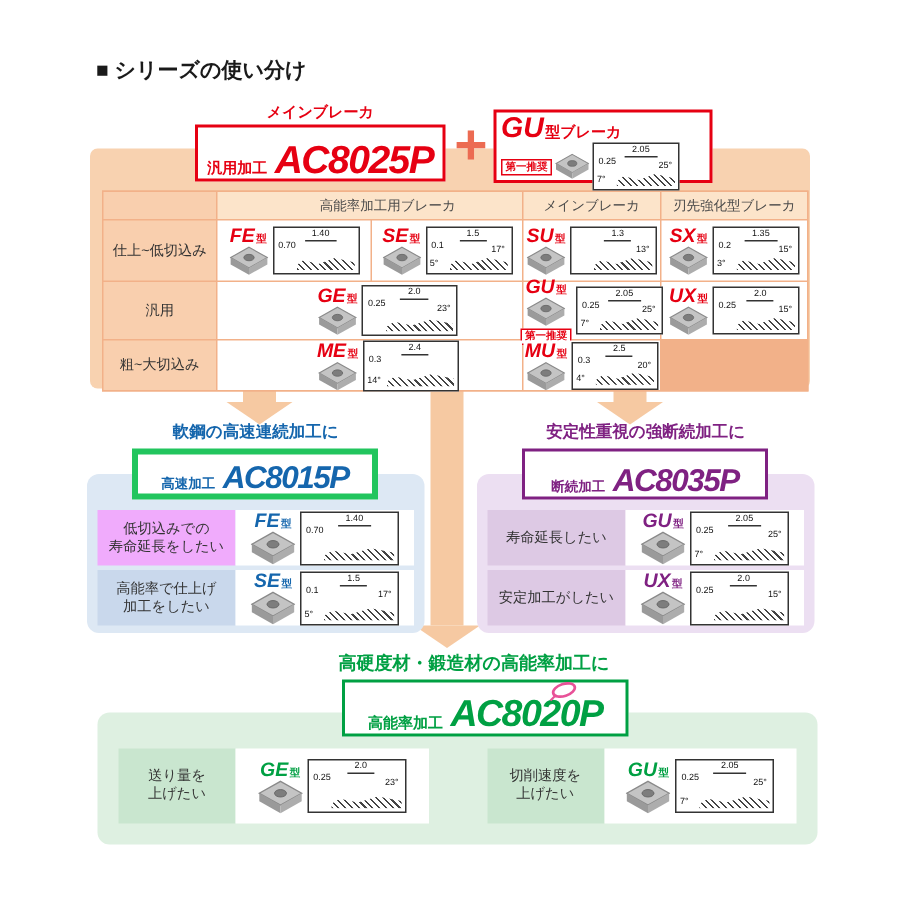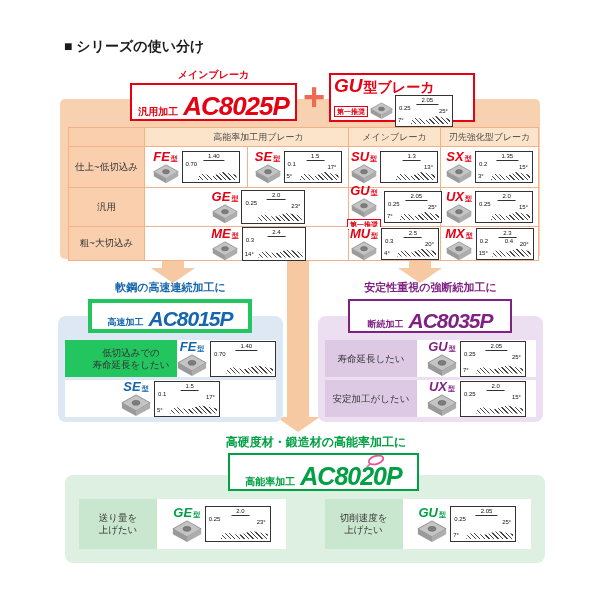--- a/index.html
+++ b/index.html
@@ -12,21 +12,21 @@
   .rec-label{left:130px;top:68px;width:167px;text-align:center;font-size:10px;font-weight:bold;color:#e60012;z-index:3;}
   .grade-box{background:#fff;display:flex;align-items:flex-end;justify-content:center;gap:5px;z-index:3;box-sizing:border-box;}
   .gprefix{font-size:10px;font-weight:bold;}
   .gname{font-weight:bold;font-style:italic;letter-spacing:-1px;line-height:1;}
   #box8025{left:130px;top:83px;width:167px;height:38px;border:2.5px solid #e60012;color:#e60012;}
   #box8025 .gname{font-size:26px;}
   .plus{left:296px;top:78px;width:36px;text-align:center;font-size:38px;font-weight:bold;color:#ec6b52;z-index:3;line-height:1;}
   #gubox{left:329px;top:73px;width:146px;height:49px;border:2px solid #e60012;background:#fff;z-index:3;box-sizing:border-box;padding:1px 3px;}
   .gu-title{display:flex;align-items:baseline;gap:1px;color:#e60012;line-height:1;}
   .gu-big{font-size:19px;font-weight:bold;font-style:italic;}
-  .gu-suf{font-size:14px;font-weight:bold;}
+  .gu-suf{font-size:10px;font-weight:bold;}
   .gu-row{display:flex;align-items:center;gap:2px;margin-top:0;}
   .badge{border:1px solid #e60012;color:#e60012;background:#fff;font-size:7px;font-weight:bold;
          padding:1px 2px;line-height:1;white-space:nowrap;}
   
   .peach-panel{left:60px;top:99px;width:480px;height:160px;background:#f8d2b0;border-radius:5px;z-index:1;}
   .tbl{left:68px;top:127px;display:grid;grid-template-columns:75px 102px 100px 91px 97px;
        grid-template-rows:18px 40px 38px 33px;gap:1px;background:#f2b189;border:1px solid #f2b189;z-index:2;}
   .hcell{background:#fce4ca;display:flex;align-items:center;justify-content:center;font-size:9px;color:#4a4a4a;}
   .corner{background:#f9cfae;}
   .rlabel{background:#f9cfae;display:flex;align-items:center;justify-content:center;font-size:9.5px;color:#333;}
@@ -281,56 +281,37 @@
           </svg>
         </span>
       <span class="diag">
         <i class="dl">0.3</i>
           <i class="dt">2.5</i>
         <i class="da">20°</i>
           <i class="db">4°</i>
         <i class="hatch"></i>
         </span>
     </div>
-    <div class="cell">
-      <span class="tg">
-          <span class="tl c-red">
-            <span>MX</span>
-            <span class="mk">型</span>
-          </span>
-        <svg class="insert" viewBox="0 0 34 26">
-            <use href="#ins"></use>
-          </svg>
-        </span>
-      <span class="diag">
-        <i class="dl">0.2</i>
-          <i class="dt">2.3</i>
-        <i class="dm">0.4</i>
-        <i class="da">20°</i>
-          <i class="db">15°</i>
-        <i class="hatch"></i>
-        </span>
-    </div>
   </div>
 
   <div class="abs stem" style="left:162px;top:259px;width:22px;height:9px;"></div>
   <div class="abs ahead" style="left:151px;top:268px;"></div>
   <div class="abs stem" style="left:409px;top:259px;width:22px;height:9px;"></div>
   <div class="abs ahead" style="left:398px;top:268px;"></div>
   <div class="abs stem" style="left:287px;top:259px;width:22px;height:158px;"></div>
   <div class="abs ahead" style="left:276px;top:417px;"></div>
 
   <div class="abs mid-heading" style="left:58px;top:280px;color:#1566ad;">軟鋼の高速連続加工に</div>
   <div class="abs grade-box mid-box" style="left:88px;top:299px;border:4px solid #22c55e;color:#1566ad;">
     <span class="gprefix">高速加工</span>
     <span class="gname">AC8015P</span>
   </div>
   <div class="abs mpanel" style="left:58px;top:316px;background:#dde8f4;">
     <div class="mrow">
-      <div class="mlabel" style="background:#22c55e;padding-left:20px;">
+      <div class="mlabel" style="background:#f0abfc;">
         <span>低切込みでの</span>
         <span>寿命延長をしたい</span>
       </div>
       <div class="mcontent">
         <span class="tg">
             <span class="tl c-blue">
               <span>FE</span>
               <span class="mk">型</span>
             </span>
           <svg class="insert i-lg" viewBox="0 0 34 26">
@@ -338,20 +319,24 @@
             </svg>
           </span>
         <span class="diag w64">
           <i class="dt">1.40</i>
             <i class="dl">0.70</i>
           <i class="hatch"></i>
           </span>
       </div>
     </div>
     <div class="mrow">
+      <div class="mlabel" style="background:#c9d8ec;">
+        <span>高能率で仕上げ</span>
+        <span>加工をしたい</span>
+      </div>
       <div class="mcontent">
         <span class="tg">
             <span class="tl c-blue">
               <span>SE</span>
               <span class="mk">型</span>
             </span>
           <svg class="insert i-lg" viewBox="0 0 34 26">
               <use href="#ins"></use>
             </svg>
           </span>

